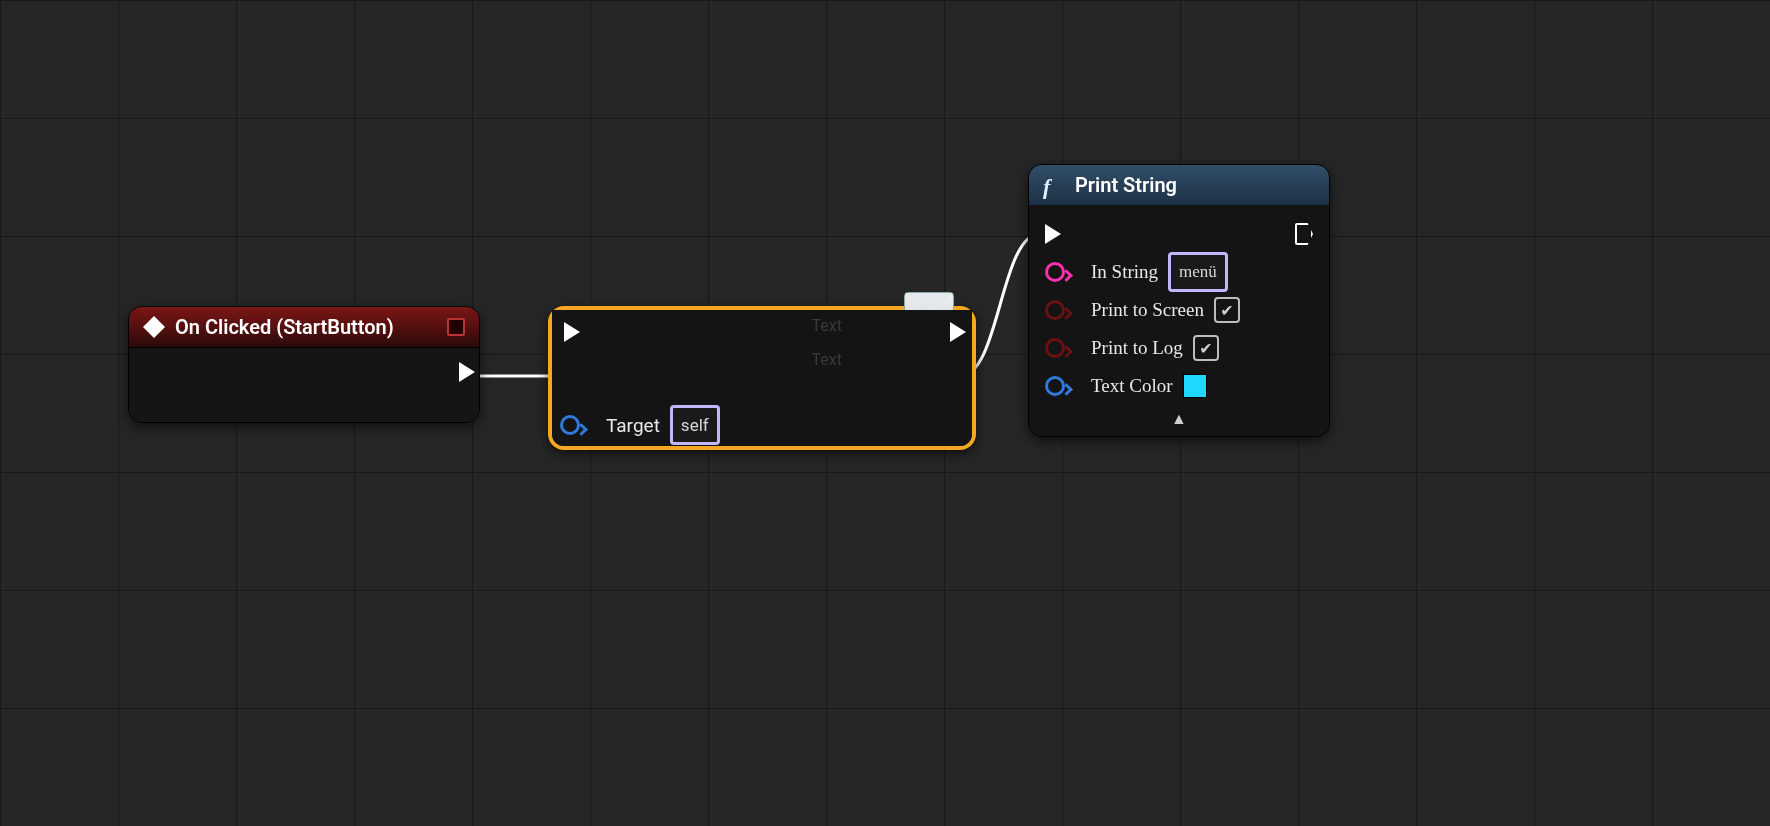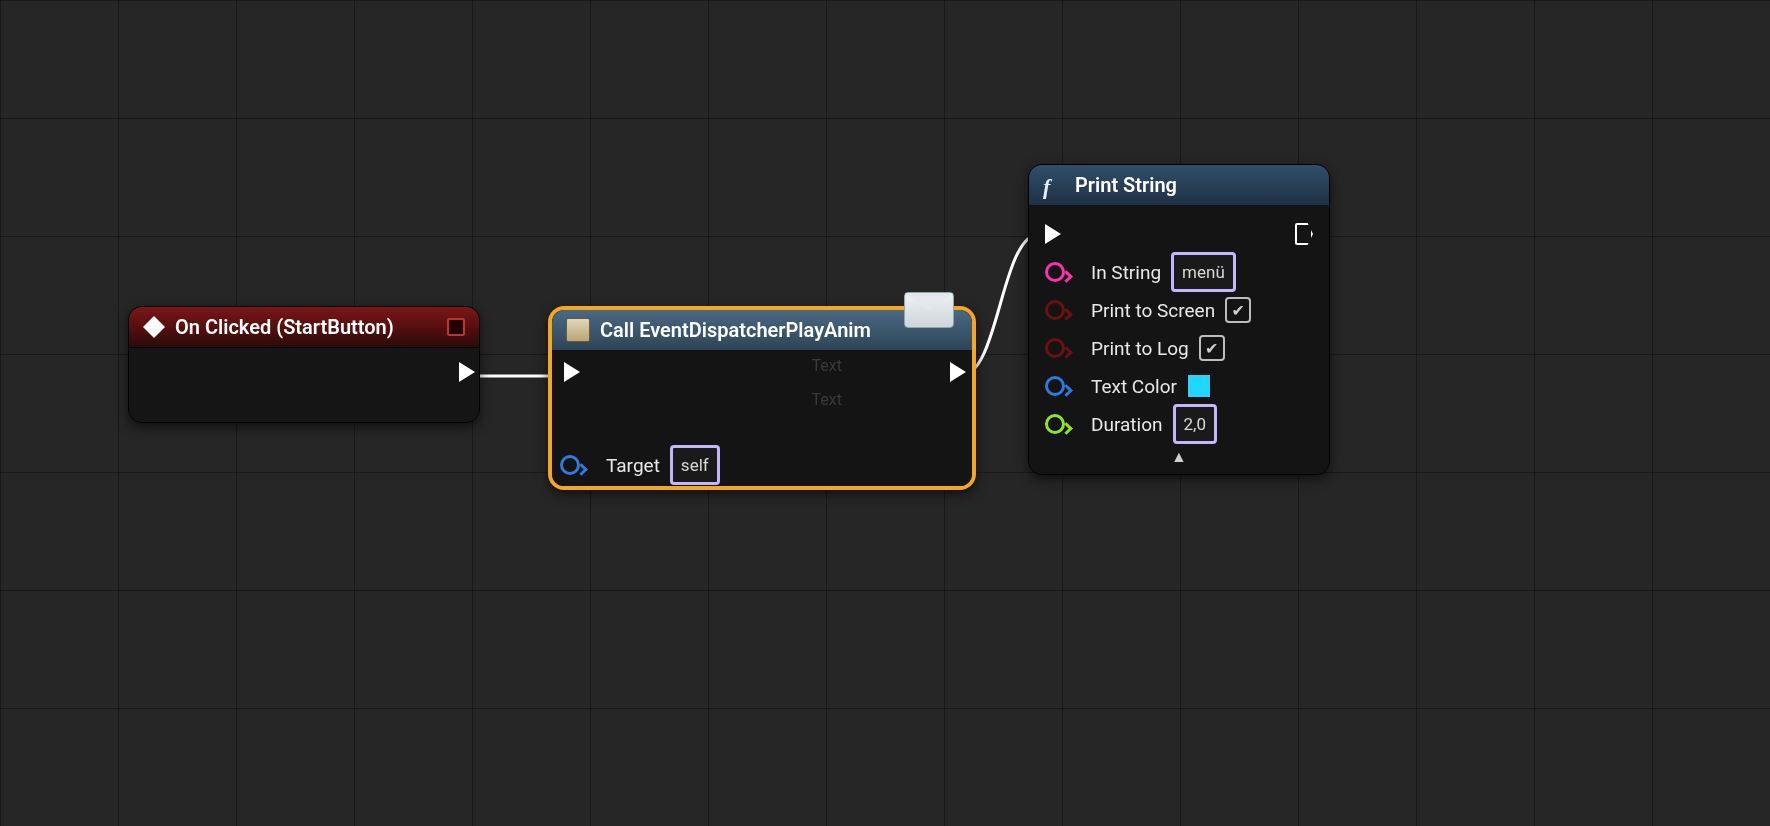--- a/index.html
+++ b/index.html
@@ -69,21 +69,21 @@
     content:"";position:absolute;left:0;right:0;top:0;height:0;
     border-left:24px solid transparent;border-right:24px solid transparent;
     border-top:18px solid #e3e8ec;
   }
 
   
   .node.func{left:1028px;top:164px;width:300px;}
   .node.func .header{
     background:linear-gradient(to bottom,#314e6a,#1d3144);
   }
-  .node.func .body{background:#141414;position:relative;padding-bottom:0;}
+  .node.func .body{background:#141414;position:relative;padding-bottom:0;font-family:Liberation Serif, serif;}
   .devonly{
     text-align:center;font-size:18px;color:#eaeaea;
     padding:8px 0 6px;
     background:repeating-linear-gradient(135deg,#1a1a1a 0 18px,#7a7a1c 18px 36px);
     border-bottom-left-radius:13px;border-bottom-right-radius:13px;
   }
   .expand-arrow{
     text-align:center;color:#cfcfcf;font-size:16px;padding:4px 0 8px;background:#141414;
     border-bottom-left-radius:13px;border-bottom-right-radius:13px;
   }
@@ -137,24 +137,20 @@
     <span>On Clicked (StartButton)</span>
     <span style="flex:1"></span>
     <span class="delegate-box"></span>
   </div>
   <div class="body">
     <span class="pin-exec outpin" style="right:4px;top:14px;"></span>
   </div>
 </div>
 
 <div class="node dispatch">
-  <div class="header">
-    <span class="hicon box-ico"></span>
-    <span>Call EventDispatcherPlayAnim</span>
-  </div>
   <span class="envelope"></span>
   <div class="body">
     <span class="pin-exec" style="position:absolute;left:12px;top:12px;"></span>
     <span class="pin-exec" style="position:absolute;right:6px;top:12px;"></span>
     <span class="faded-label" style="right:130px;top:6px;">Text</span>
     <span class="faded-label" style="right:130px;top:40px;">Text</span>
     <div class="row" style="position:absolute;left:8px;top:56px;margin-top:40px;">
       <span class="pin-circle blue"></span>
       <span style="width:6px;"></span>
       <span>Target</span>
@@ -191,21 +187,15 @@
       <span style="width:6px;"></span>
       <span>Print to Log</span>
       <span class="chk">✔</span>
     </div>
     <div class="row">
       <span class="pin-circle blue"></span>
       <span style="width:6px;"></span>
       <span>Text Color</span>
       <span class="cyanbox"></span>
     </div>
-    <div class="row">
-      <span class="pin-circle green"></span>
-      <span style="width:6px;"></span>
-      <span>Duration</span>
-      <span class="valbox">2,0</span>
-    </div>
   </div>
   <div class="expand-arrow">▲</div>
 </div>
 
 </body></html>

